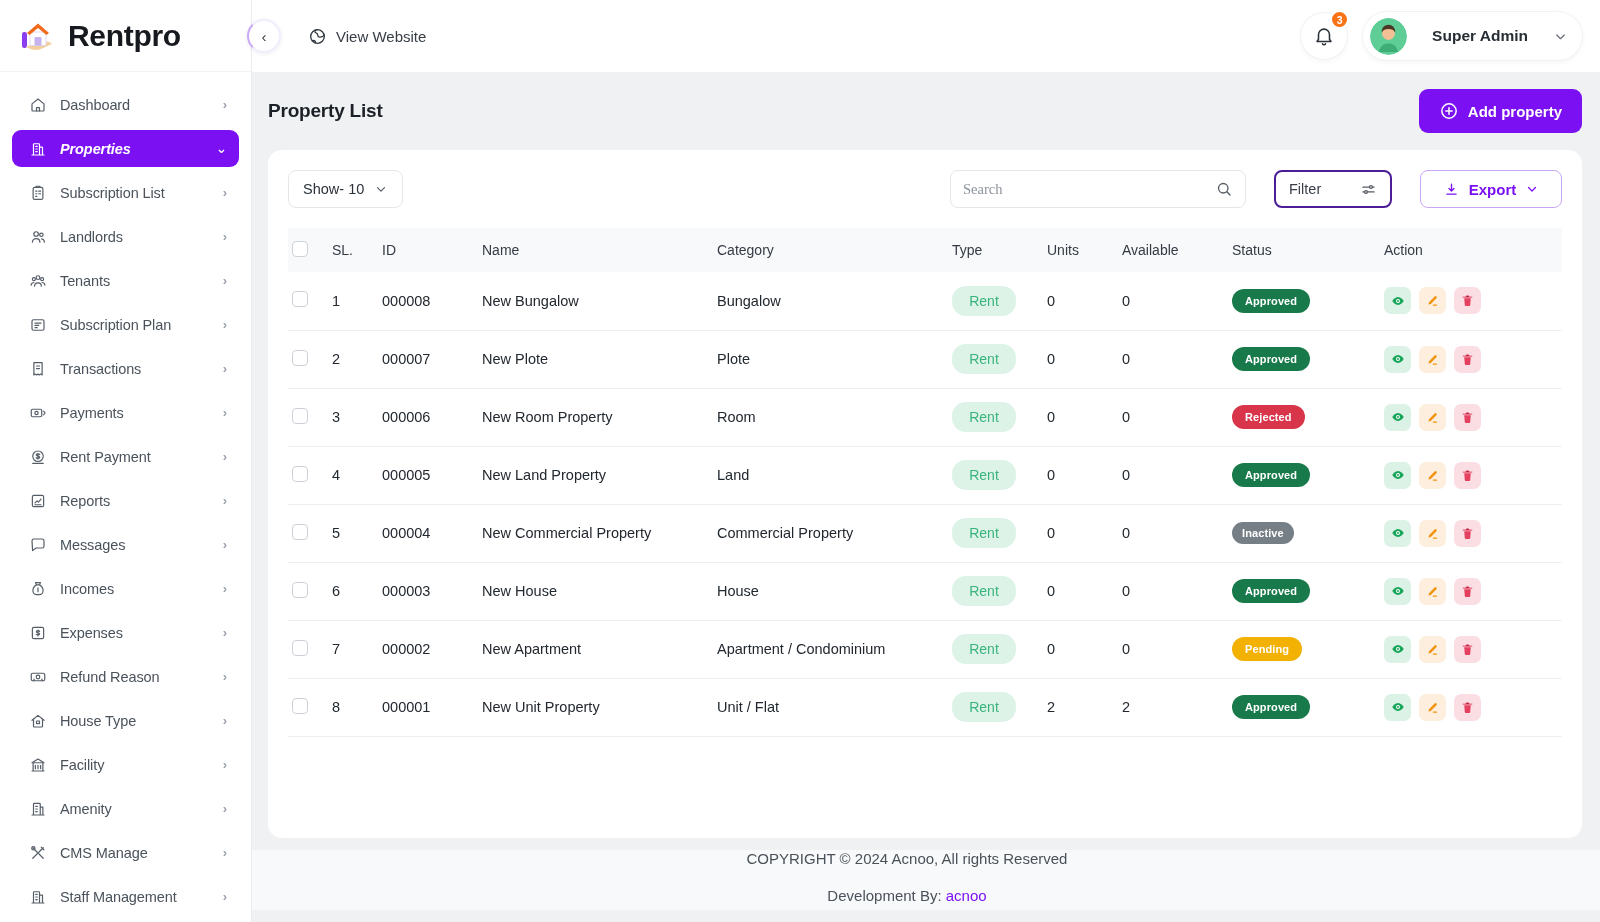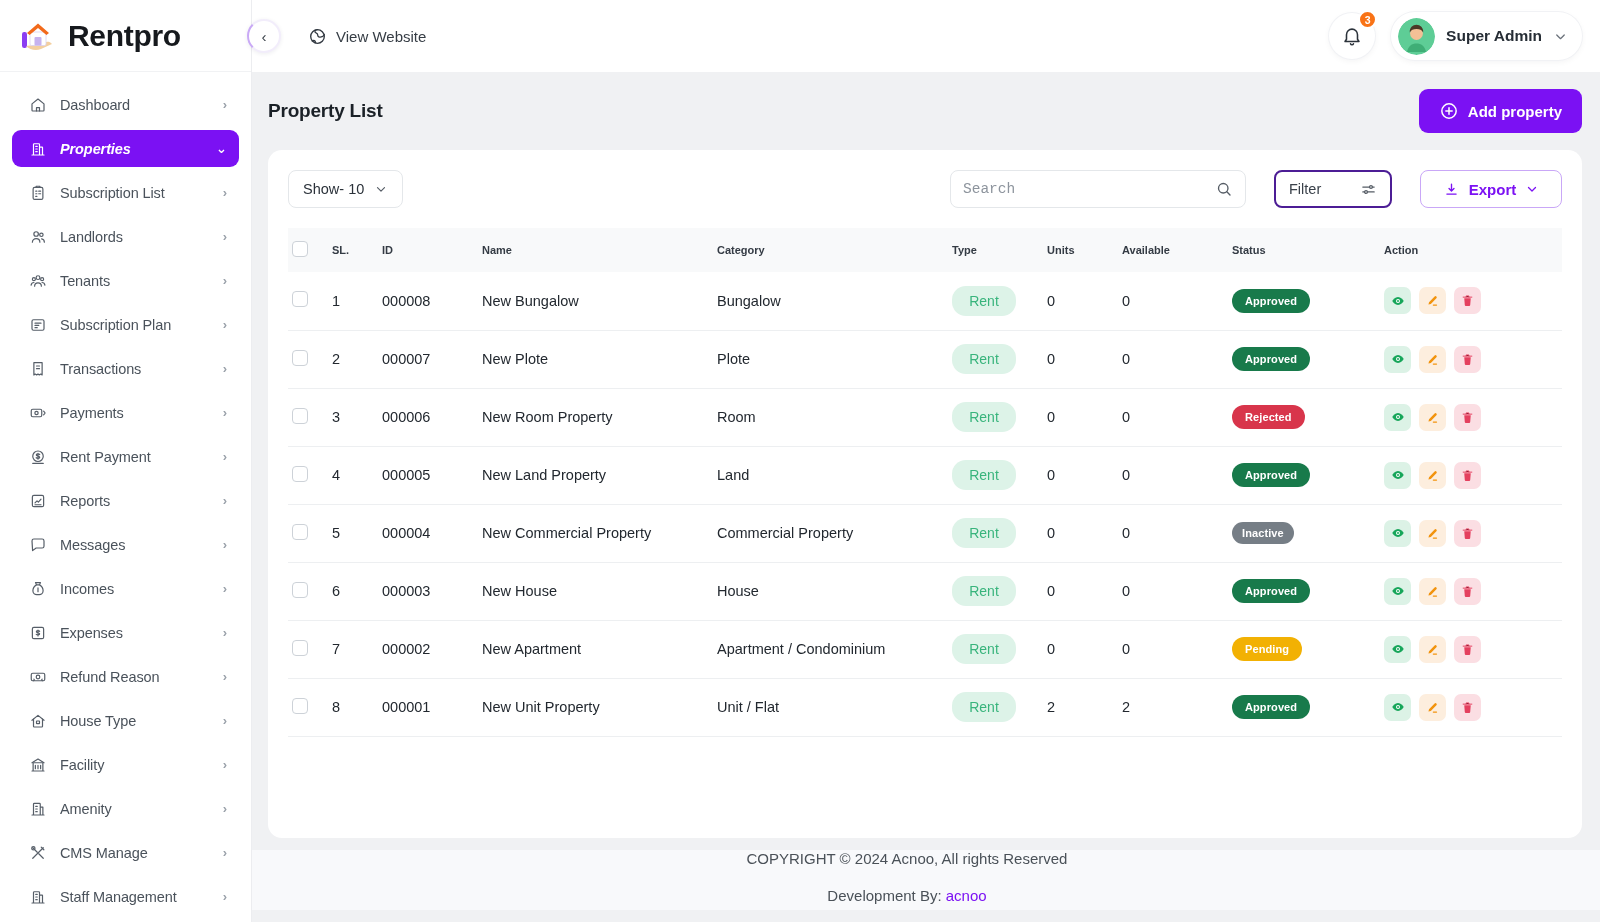--- a/index.html
+++ b/index.html
@@ -29,50 +29,50 @@
       display:flex; align-items:center; justify-content:center; font-size:15px; color:#3a4149; cursor:pointer; z-index:5; }
   .view-site { display:flex; align-items:center; gap:9px; margin-left:16px; cursor:pointer; }
   .view-site svg { color:#333a42; }
   .view-site span { font-size:15px; font-weight:500; color:#363d45; }
   .topbar-right { margin-left:auto; display:flex; align-items:center; gap:16px; }
   .bell-wrap { width:46px; height:46px; border-radius:50%; background:#fff; box-shadow:0 0 0 1px #f1f2f5,0 2px 6px rgba(20,20,40,.05);
       display:flex; align-items:center; justify-content:center; position:relative; cursor:pointer; color:#2c333b; }
   .bell-badge { position:absolute; top:-3px; right:-2px; min-width:19px; height:19px; border-radius:10px; background:var(--badge); border:2px solid #fff;
       color:#fff; font-size:10.5px; font-weight:700; display:flex; align-items:center; justify-content:center; padding:0 4px; }
   .profile-pill { height:48px; border-radius:26px; background:#fff; box-shadow:0 0 0 1px #f1f2f5,0 2px 6px rgba(20,20,40,.05);
-      display:flex; align-items:center; gap:11px; padding:0 14px 0 7px; cursor:pointer; }
+      display:flex; align-items:center; gap:25px; padding:0 14px 0 7px; cursor:pointer; }
   .avatar { width:37px; height:37px; border-radius:50%; overflow:hidden; flex:0 0 37px; }
   .profile-name { font-size:15.5px; font-weight:600; color:#262d35; }
   .profile-chev { color:#6b727b; display:flex; }
 
   
   .content { flex:1; padding:0 18px 0 16px; display:flex; flex-direction:column; }
   .page-head { height:78px; display:flex; align-items:center; justify-content:space-between; }
   .page-title { font-size:19px; font-weight:700; color:#1b2127; letter-spacing:-0.2px; }
   .add-btn { height:44px; border:none; border-radius:9px; background:var(--purple); color:#fff; font-family:inherit;
       font-size:15px; font-weight:600; display:flex; align-items:center; gap:9px; padding:0 20px; cursor:pointer; }
 
   .card { background:#fff; border-radius:14px; padding:20px; height:688px; }
   .controls { display:flex; align-items:center; }
   .show-select { height:38px; border:1px solid #e4e7ea; border-radius:8px; background:#fff; display:flex; align-items:center; gap:10px;
       padding:0 14px; font-size:14.5px; color:#2b323a; cursor:pointer; }
   .controls-right { margin-left:auto; display:flex; align-items:center; gap:28px; }
   .search-box { width:296px; height:38px; border:1px solid #e4e7ea; border-radius:8px; display:flex; align-items:center; padding:0 12px; }
-  .search-box input { border:none; outline:none; flex:1; font-family:Liberation Mono, monospace; font-size:14.5px; color:#2b323a; }
+  .search-box input { border:none; outline:none; flex:1; font-family:Liberation Serif, serif; font-size:14.5px; color:#2b323a; }
   .search-box input::placeholder { color:#8d949d; }
   .search-box svg { color:#555c65; }
   .filter-btn { width:118px; height:38px; border:2px solid #4c1d95; border-radius:8px; background:#fff; display:flex; align-items:center;
       justify-content:space-between; padding:0 13px; font-family:inherit; font-size:14.5px; color:#3a414a; cursor:pointer; }
   .filter-btn svg { color:#555c65; }
   .export-btn { width:142px; height:38px; border:1.5px solid #c9a7f7; border-radius:8px; background:#fff; display:flex; align-items:center;
       justify-content:center; gap:9px; font-family:inherit; font-size:15px; font-weight:600; color:var(--purple); cursor:pointer; }
 
   table { border-collapse:collapse; table-layout:fixed; width:100%; margin-top:20px; }
   thead tr { background:#f8f9fa; height:44px; }
-  th { font-size:11px; font-weight:700; color:#343b44; text-align:left; padding:0 4px; }
+  th { font-size:14px; font-weight:400; color:#343b44; text-align:left; padding:0 4px; }
   tbody tr { height:58px; border-bottom:1px solid #edeff1; }
   td { font-size:14.5px; color:#22282f; padding:0 4px; }
   .cb { width:16px; height:16px; border:1.5px solid #cdd2d8; border-radius:4px; background:#fff; display:inline-block; cursor:pointer; }
   .type-pill { display:inline-block; width:64px; height:30px; line-height:30px; text-align:center; border-radius:14px;
       background:var(--rent-bg); color:var(--rent-tx); font-size:14px; }
   .status-pill { display:inline-block; border-radius:16px; color:#fff; font-size:11px; font-weight:700; padding:6px 13px; letter-spacing:0.1px; }
   .status-approved { background:var(--st-approved); }
   .status-rejected { background:var(--st-rejected); }
   .status-pending  { background:var(--st-pending); }
   .status-inactive { background:var(--st-inactive); padding:5px 10px; }

